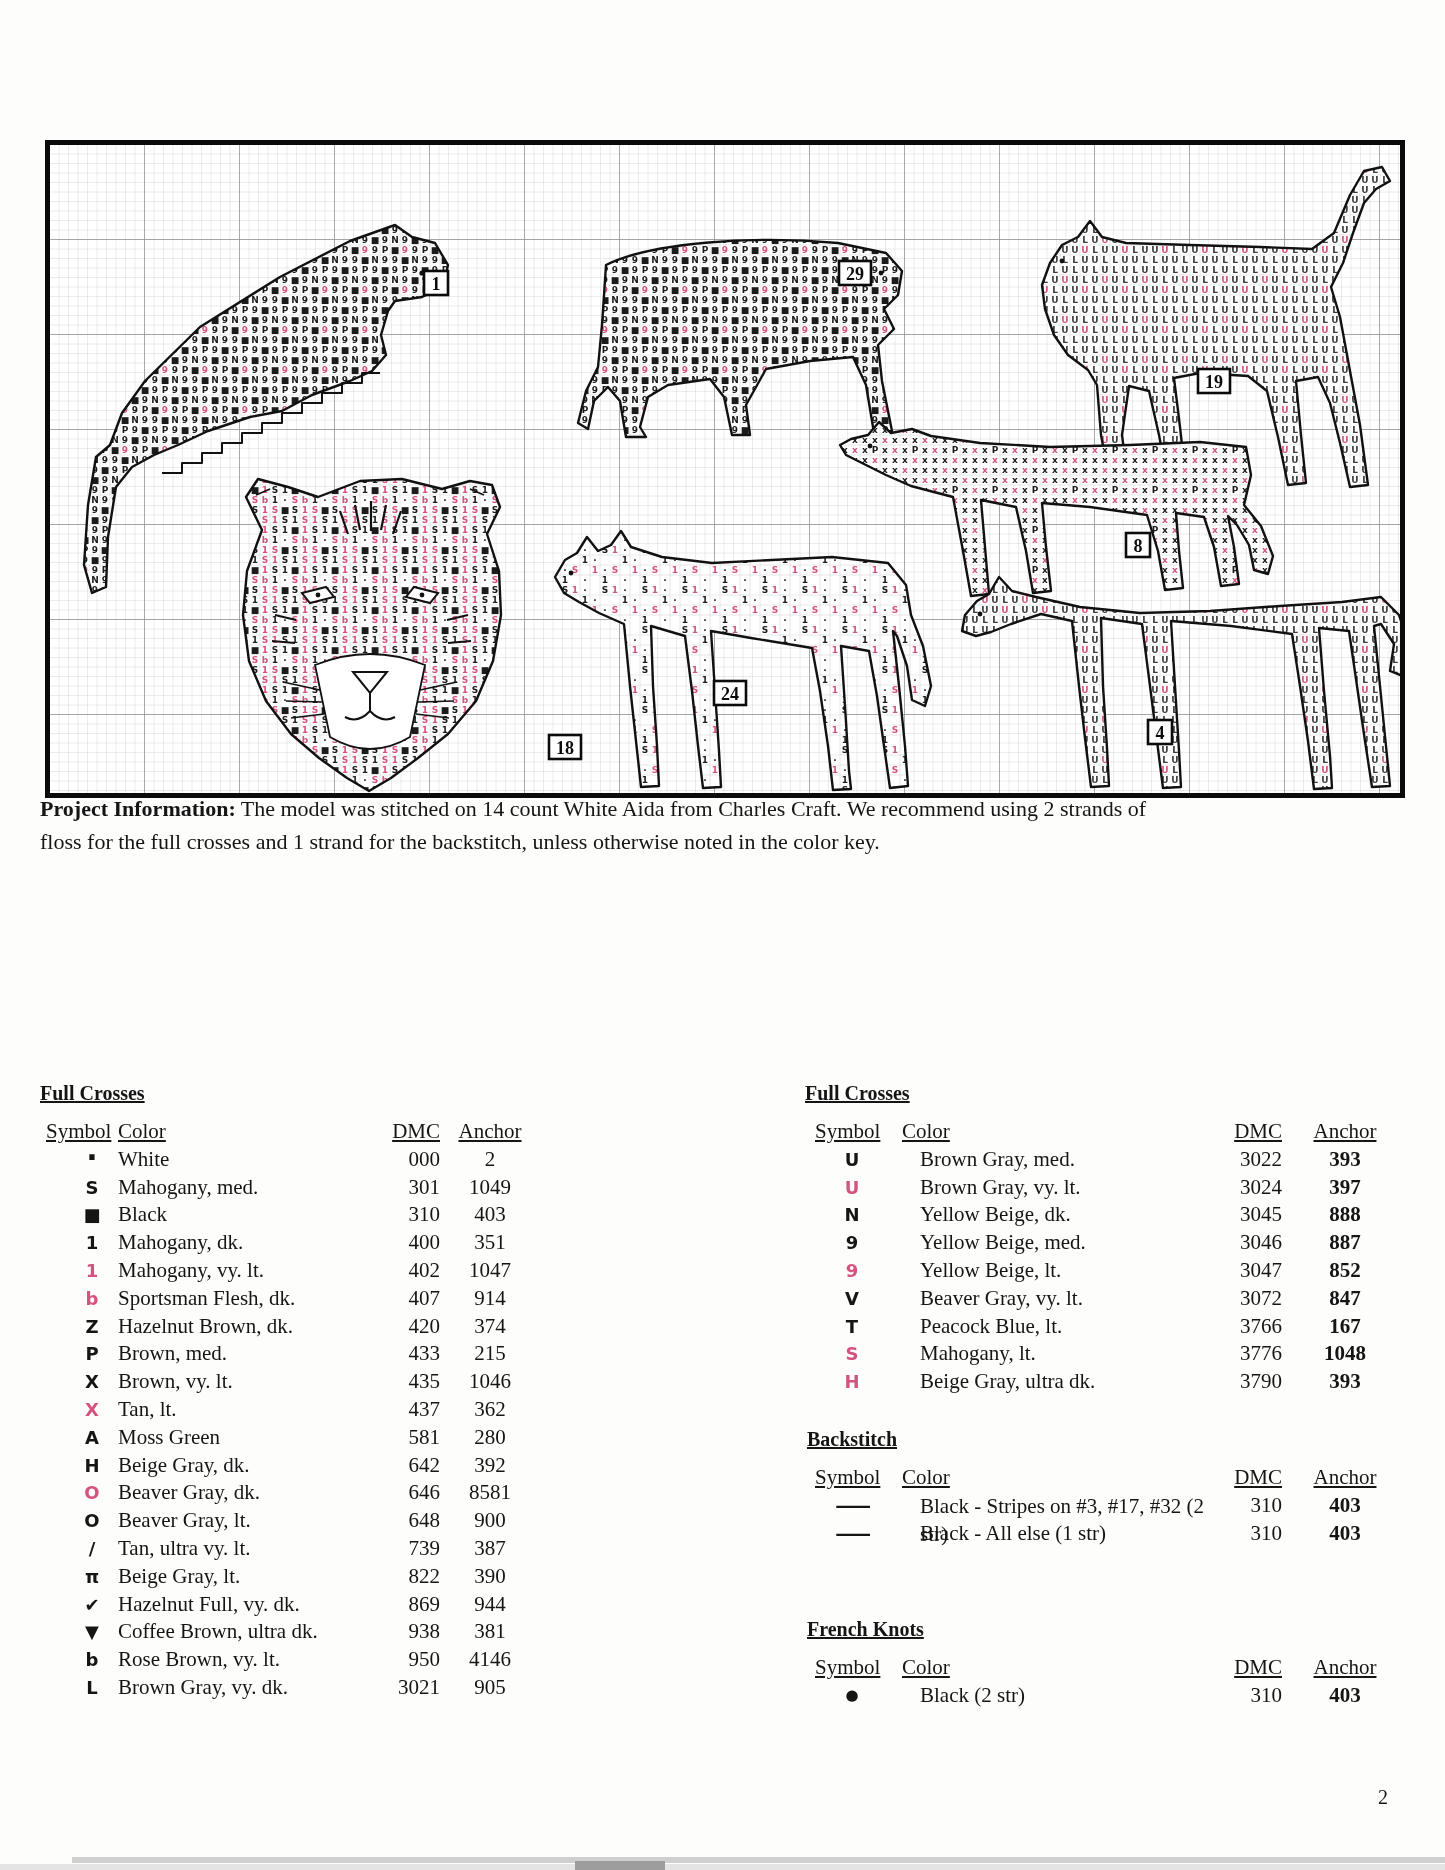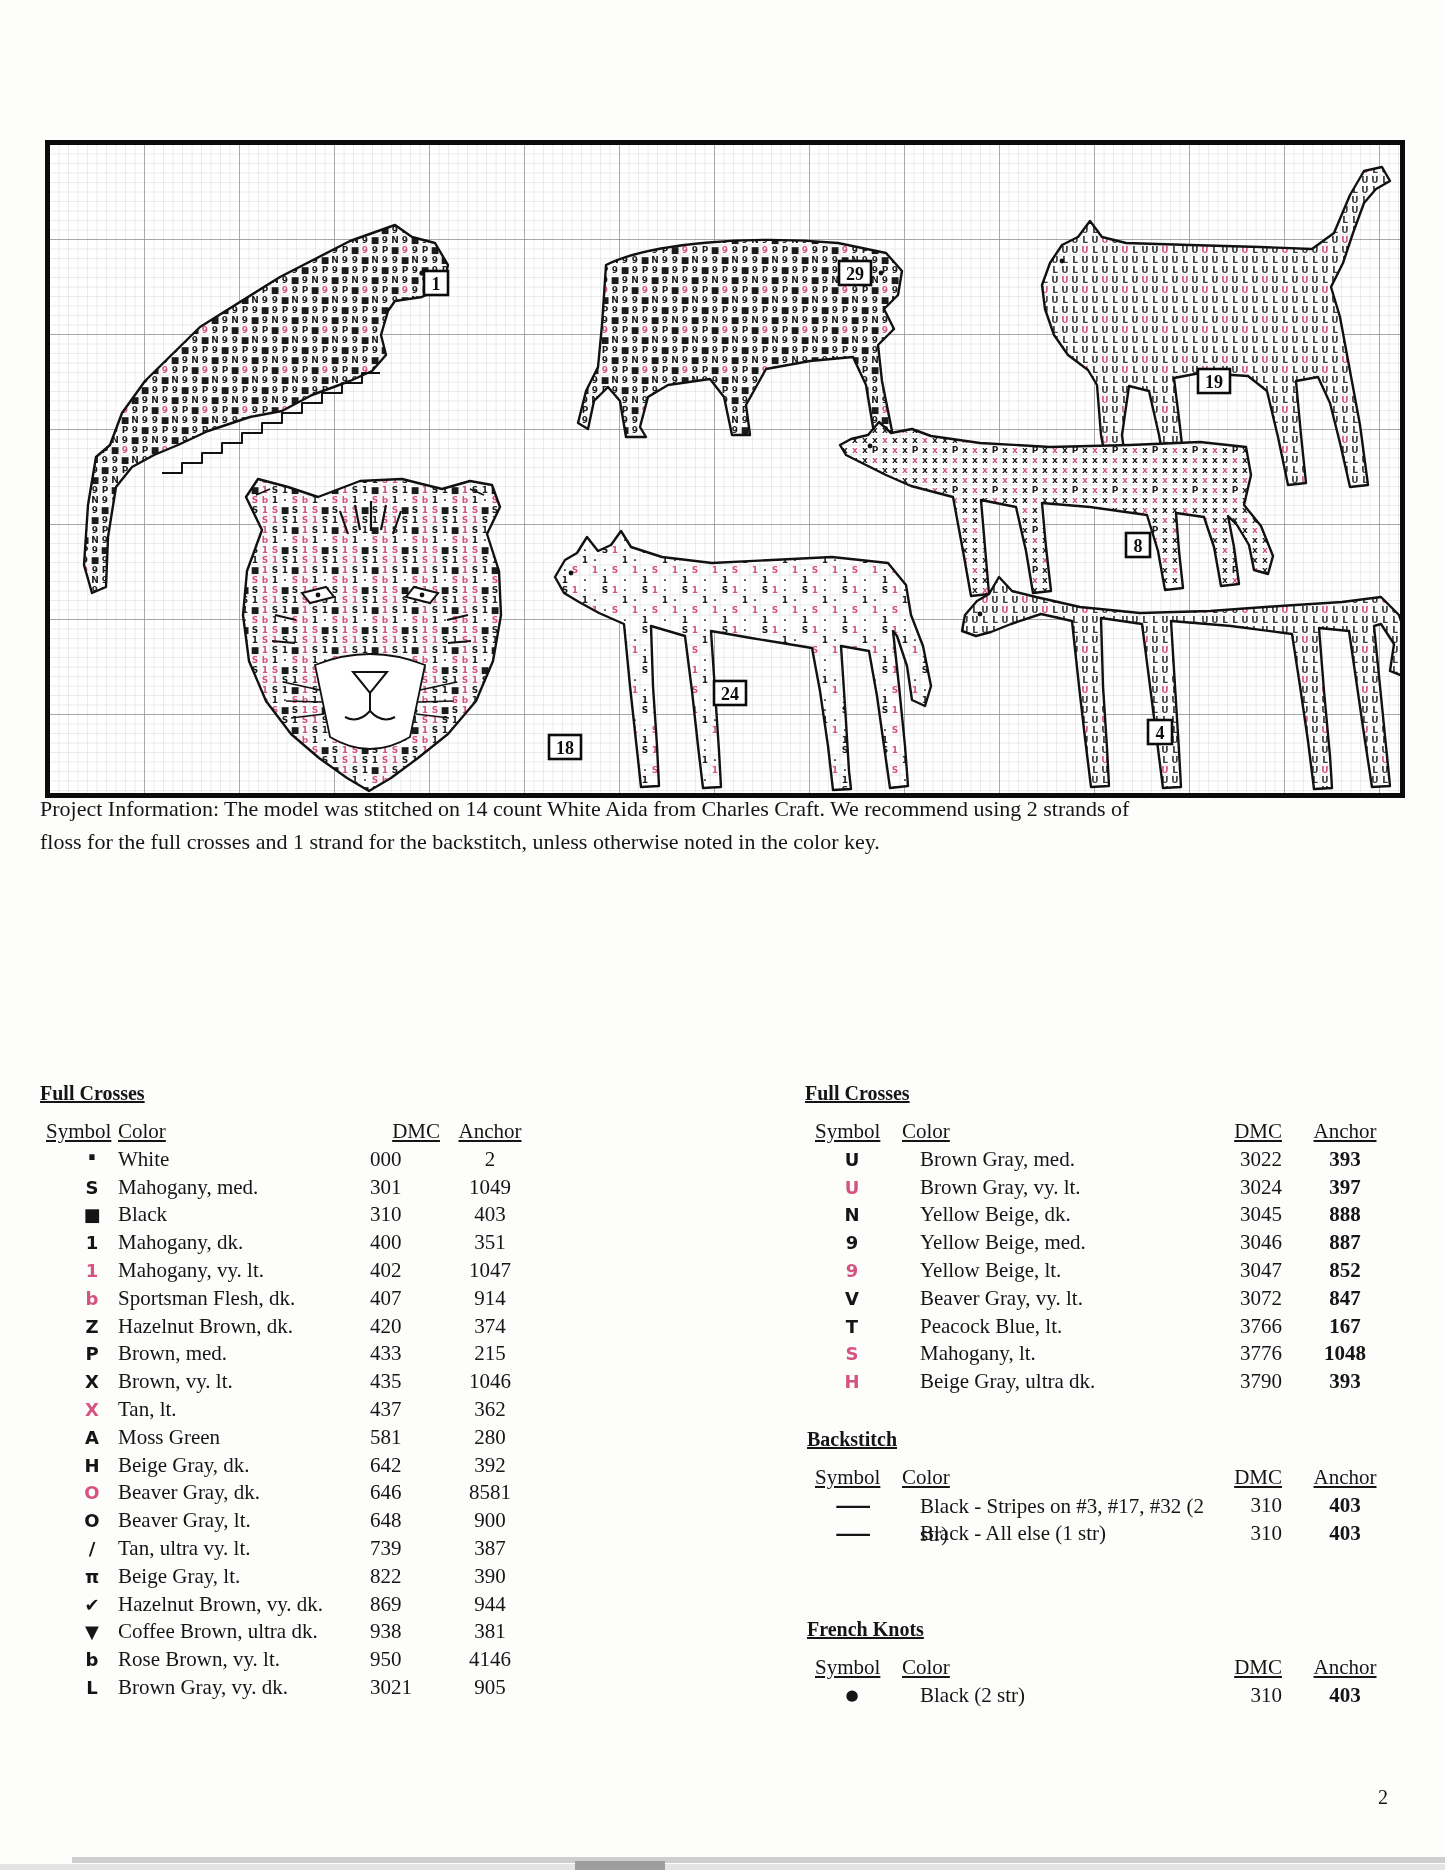--- a/index.html
+++ b/index.html
@@ -7,37 +7,37 @@
     width:1445px;height:1870px;position:relative;overflow:hidden;
     background:#fdfdfc;color:#151515;
     font-family:"Liberation Serif","DejaVu Serif",serif;
   }
   .chartbox{
     position:absolute;left:45px;top:140px;width:1350px;height:648px;
     border:5px solid #0b0b0b;background:#fff;
   }
   .chartbox svg{display:block}
   .projinfo{position:absolute;left:40px;top:792px;width:1130px;font-size:22px;line-height:33px;}
-  .projinfo b{font-weight:normal;}
+  .projinfo b{font-weight:bold;}
   .keytitle{position:absolute;font-size:20px;font-weight:bold;text-decoration:underline;white-space:nowrap;}
   .kt{position:absolute;font-size:21px;}
   .krow{position:relative;height:27.8px;line-height:27.8px;white-space:nowrap;}
   .krow.tall{height:auto;min-height:27.8px;}
   .khead .hsym,.khead .hname,.khead .hdmc,.khead .hanc{font-weight:normal;text-decoration:underline;}
   .hsym,.hname,.hdmc,.hanc,.sym,.cname,.dmc,.anc{position:absolute;top:0;}
   .kt-l .hsym{left:6px;}   .kt-r .hsym{left:10px;}
   .kt-l .hname{left:78px;} .kt-r .hname{left:97px;}
   .kt-l .hdmc{left:330px;width:70px;text-align:right;} .kt-r .hdmc{left:407px;width:70px;text-align:right;}
   .kt-l .hanc{left:400px;width:100px;text-align:center;} .kt-r .hanc{left:490px;width:100px;text-align:center;}
   .sym{font-family:"DejaVu Sans","Liberation Sans",sans-serif;font-weight:bold;font-size:18px;text-align:center;}
   .kt-l .sym{left:22px;width:60px;}
   .kt-r .sym{left:17px;width:60px;}
   .kt-l .cname{left:78px;}
   .kt-r .cname{left:97px;margin-left:18px;}
-  .kt-l .dmc{left:330px;width:70px;text-align:left;}
+  .kt-l .dmc{left:330px;width:70px;text-align:right;}
   .kt-r .dmc{left:407px;width:70px;text-align:right;}
   .kt-l .anc{left:400px;width:100px;text-align:center;}
   .kt-r .anc{left:490px;width:100px;text-align:center;font-weight:bold;}
   .sym.pink{color:#d4537f;}
   .sym.dot{font-size:30px;line-height:24px;}
   .sym.dash{letter-spacing:-1px;transform:scaleX(2.1);transform-origin:50% 50%;}
   .sym.bullet{font-size:15px;}
   .cname.wrap{white-space:normal;width:300px;display:inline-block;line-height:28px;}
   .pagenum{position:absolute;left:1378px;top:1786px;font-size:20px;}
   .scanbar1{position:absolute;left:72px;top:1857px;width:1373px;height:6px;background:#cfcfcf;}
@@ -319,21 +319,21 @@
       <span class="anc">387</span>
     </div>
     <div class="krow">
       <span class="sym">π</span>
       <span class="cname">Beige Gray, lt.</span>
       <span class="dmc">822</span>
       <span class="anc">390</span>
     </div>
     <div class="krow">
       <span class="sym">✔</span>
-      <span class="cname">Hazelnut Brown, vy. dk.</span>
+      <span class="cname">Hazelnut Full, vy. dk.</span>
       <span class="dmc">869</span>
       <span class="anc">944</span>
     </div>
     <div class="krow">
       <span class="sym">▼</span>
       <span class="cname">Coffee Brown, ultra dk.</span>
       <span class="dmc">938</span>
       <span class="anc">381</span>
     </div>
     <div class="krow">

